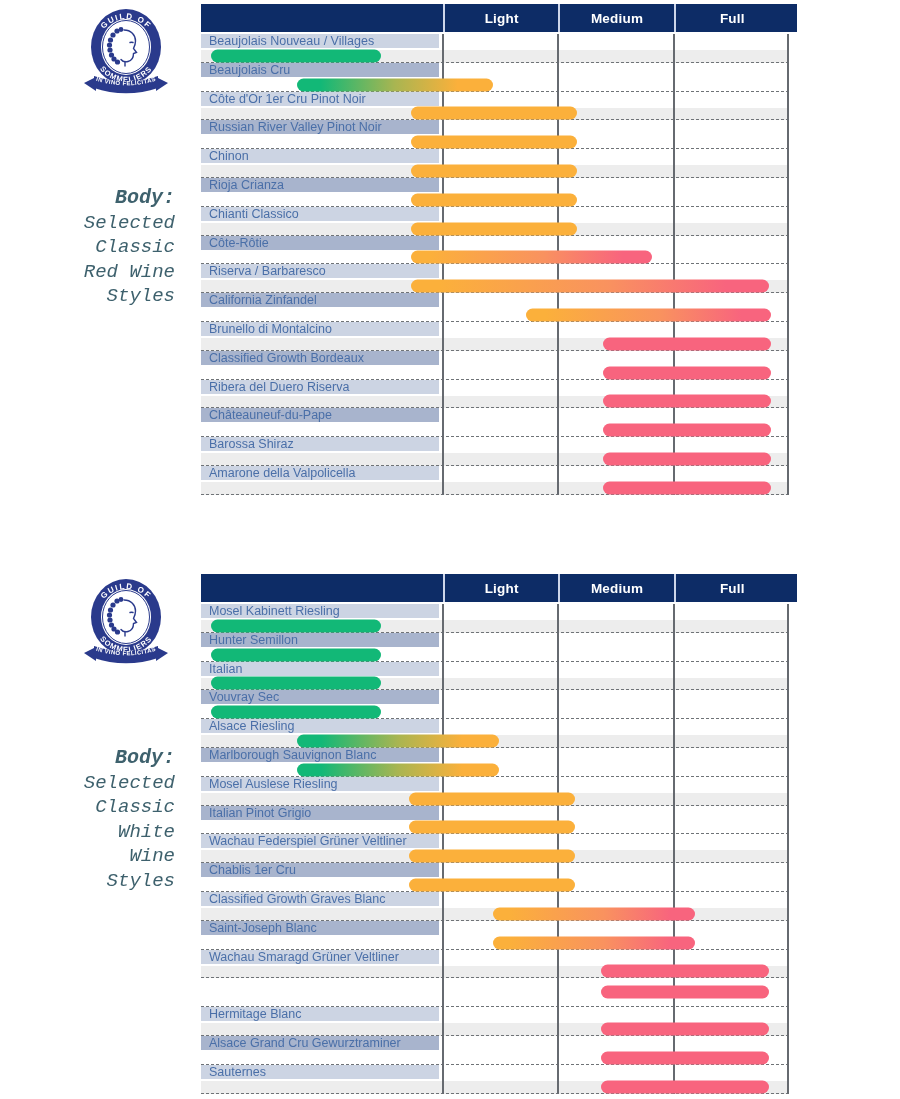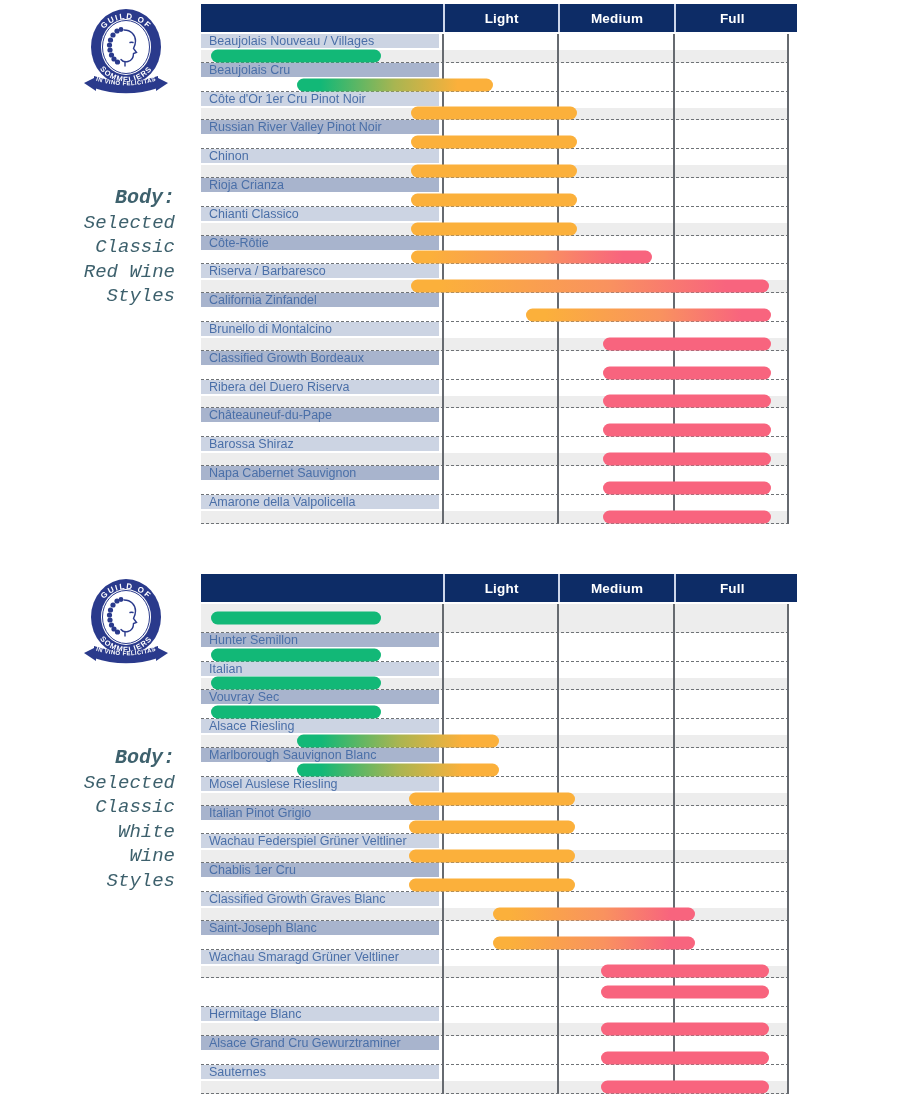--- a/index.html
+++ b/index.html
@@ -186,26 +186,20 @@
             </div>
             <div class="row">
               <div class="name-cell dark">Châteauneuf-du-Pape</div>
               <div class="chart-cell even">
                 <div class="bar pink" style="left: 68.33%; width: 28.67%;"></div>
               </div>
             </div>
             <div class="row">
               <div class="name-cell light">Barossa Shiraz</div>
               <div class="chart-cell odd">
-                <div class="bar pink" style="left: 68.33%; width: 28.67%;"></div>
-              </div>
-            </div>
-            <div class="row">
-              <div class="name-cell dark">Napa Cabernet Sauvignon</div>
-              <div class="chart-cell even">
                 <div class="bar pink" style="left: 68.33%; width: 28.67%;"></div>
               </div>
             </div>
             <div class="row">
               <div class="name-cell light">Amarone della Valpolicella</div>
               <div class="chart-cell odd">
                 <div class="bar pink" style="left: 68.33%; width: 28.67%;"></div>
               </div>
             </div>
           </div>
@@ -263,20 +257,21 @@
         <div class="h-col">Medium</div>
         <div class="h-col" style="width:115.34px">Full</div>
       </div>
       <div class="rows-wrap">
         <div class="vline vl-0"></div>
         <div class="vline vl-1"></div>
         <div class="vline vl-2"></div>
         <div class="vline vl-3"></div>
         <div class="rows">
             <div class="row">
+              <div class="name-cell light">Mosel Kabinett Riesling</div>
               <div class="chart-cell odd">
                 <div class="bar green" style="left: 1.67%; width: 29%;"></div>
               </div>
             </div>
             <div class="row">
               <div class="name-cell dark">Hunter Semillon</div>
               <div class="chart-cell even">
                 <div class="bar green" style="left: 1.67%; width: 29%;"></div>
               </div>
             </div>

